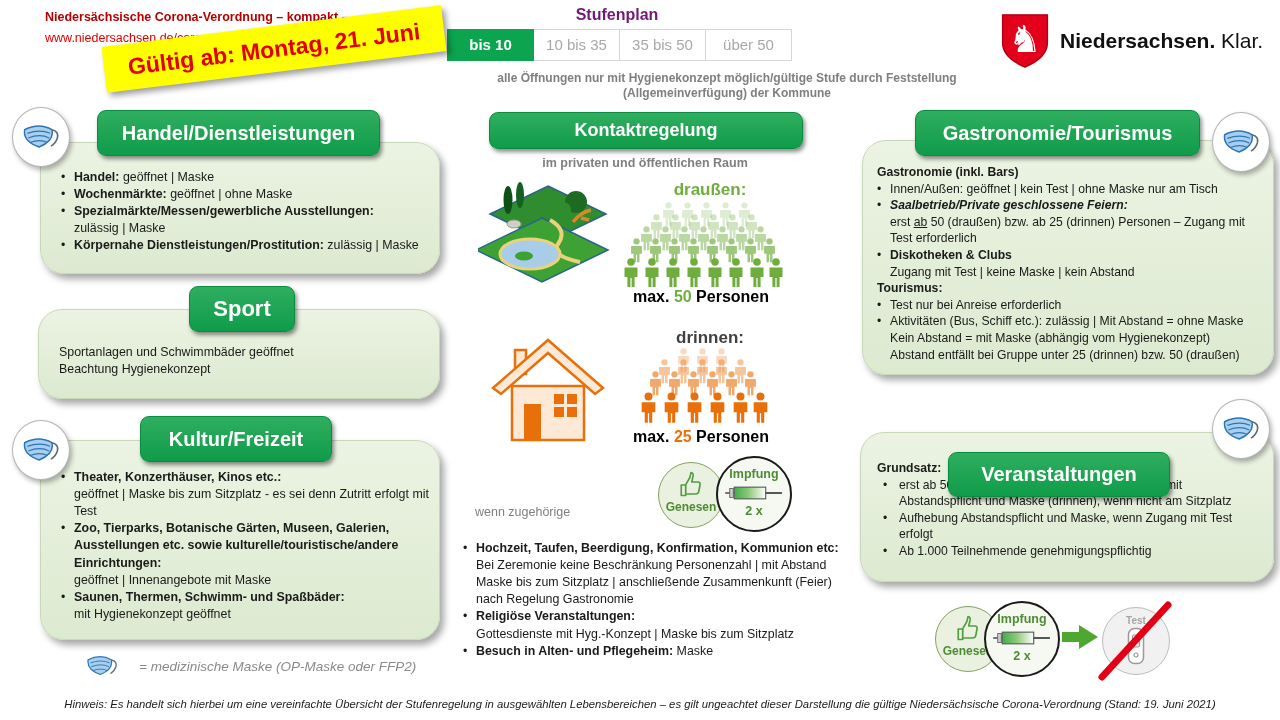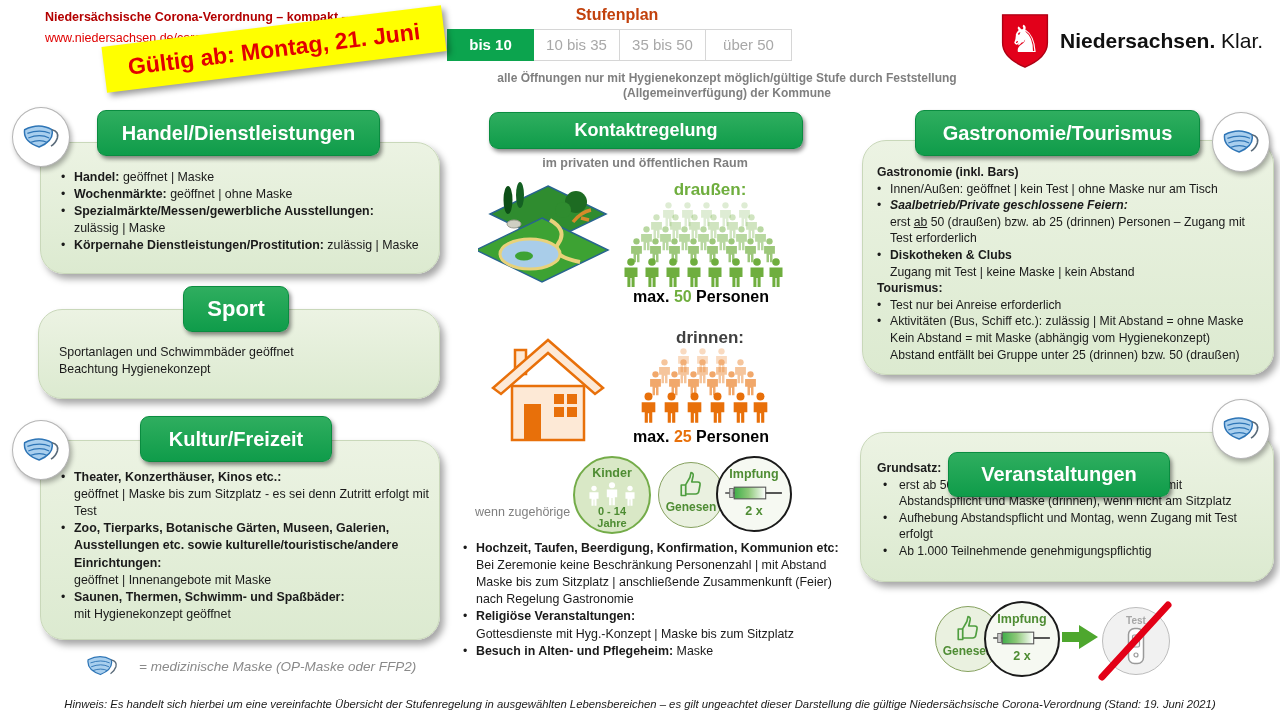--- a/index.html
+++ b/index.html
@@ -11,21 +11,21 @@
   .u{text-decoration:underline;}
   .blk{display:block;}
 
   
   .doc-title{left:45px;top:10px;font-size:12.5px;font-weight:bold;color:#b30000;}
   .doc-url{left:45px;top:31px;font-size:12.5px;color:#e00000;cursor:pointer;}
   .banner{left:103px;top:26px;width:342px;height:46px;background:#ffff00;
           transform:rotate(-7deg);box-shadow:3px 4px 6px rgba(0,0,0,.4);
           display:flex;align-items:center;justify-content:center;z-index:6;}
   .banner span{color:#e20000;font-size:23px;font-weight:bold;white-space:nowrap;}
-  .plan-title{left:447px;top:6px;width:340px;text-align:center;font-size:16px;font-weight:bold;color:#c2410c;}
+  .plan-title{left:447px;top:6px;width:340px;text-align:center;font-size:16px;font-weight:bold;color:#701a75;}
   .tabs{left:447px;top:29px;display:flex;z-index:2;}
   .tab{width:85px;height:30px;line-height:30px;text-align:center;font-size:15px;
        color:#a8a8a8;background:#fff;border:1px solid #d6d6d6;border-left:none;cursor:pointer;}
   .tab:first-child{border-left:1px solid #0f172a;}
   .tab.active{background:#0ca44e;border-color:#0ca44e;color:#fff;font-weight:bold;}
   .subtitle{left:438px;top:71px;width:578px;text-align:center;font-size:12px;
             font-weight:bold;color:#7f7f7f;line-height:1.25;}
   .logo{left:1000px;top:13px;display:flex;align-items:center;z-index:2;}
   .logo-text{font-size:21px;margin-left:10px;color:#111;}
 
@@ -129,21 +129,21 @@
           <span class="dot">•</span>
           <div class="bt"><span class="b blk">Spezialmärkte/Messen/gewerbliche Ausstellungen:</span><span>zulässig | Maske</span></div>
         </div>
       <div class="bi">
           <span class="dot">•</span>
           <div class="bt"><span class="b">Körpernahe Dienstleistungen/Prostitution:</span>  <span>zulässig | Maske</span></div>
         </div>
     </div>
   </div>
 
-  <div class="pill" style="left:183px;top:286px;width:104px;height:44px;font-size:22px;">Sport</div>
+  <div class="pill" style="left:189px;top:286px;width:104px;height:44px;font-size:22px;">Sport</div>
   <div class="panel" style="left:38px;top:309px;width:400px;height:88px;">
     <div class="bullets" style="padding:34px 14px 0 20px;">
       <div>Sportanlagen und Schwimmbäder geöffnet</div>
       <div>Beachtung Hygienekonzept</div>
     </div>
   </div>
 
   <div class="mask-badge" style="left:12px;top:420px;">
     <svg width="40" height="30">
         <use href="#maskicon" width="40" height="30"></use>
@@ -281,32 +281,20 @@
         <use href="#psn" x="56" y="44" width="21" height="32"></use>
         <use href="#psn" x="79" y="44" width="21" height="32"></use>
         <use href="#psn" x="102" y="44" width="21" height="32"></use>
         <use href="#psn" x="122" y="44" width="21" height="32"></use>
       </g>
   </svg>
   <div class="abs max-line" style="left:602px;top:428px;width:198px;"><span>max. </span><span class="num-o">25</span><span> Personen</span></div>
 
   <div class="abs cap-gray" style="left:475px;top:505px;font-size:12.5px;font-weight:normal;color:#7f7f7f;">wenn zugehörige</div>
 
-  <div class="circle kinder">
-    <svg style="position:absolute;left:12px;top:22px;" width="50" height="32" viewBox="0 0 50 32" fill="#ffffff">
-      <use href="#psn" x="0" y="4" width="14" height="24"></use>
-        <use href="#psn" x="17" y="0" width="16" height="28"></use>
-        <use href="#psn" x="36" y="4" width="14" height="24"></use>
-    </svg>
-    <div style="position:relative;font-size:12.5px;line-height:1.1;padding-top:9px;color:#4e8c33;font-weight:bold;">
-      <div>Kinder</div>
-      <div style="margin-top:24px;font-size:11px;">0 - 14</div>
-      <div style="font-size:11px;">Jahre</div>
-    </div>
-  </div>
 
   <div class="circle genesen-c" style="left:658px;top:462px;width:64px;height:64px;z-index:2;">
     <svg style="margin:7px auto 0;" width="32" height="30" viewBox="0 0 40 40">
       <g fill="#eaf1e0" stroke="#4f9e3f" stroke-width="2.2" stroke-linejoin="round">
         <path d="M7 20 h6 v14 H7 z"></path>
         <path d="M13 32 h13 q4 0 4.5 -4 l1.5 -8 q0.8 -4 -3 -4 h-8 l1.8 -8 q0.8 -4 -2.8 -4.5 l-1.5 6.5 -5.5 9.5 z"></path>
       </g>
     </svg>
     <div class="badge-label" style="font-size:12px;">Genesen</div>
   </div>
@@ -382,21 +370,21 @@
   <div class="pill" style="left:948px;top:412px;width:220px;height:43px;font-size:20px;margin-top:40px;">Veranstaltungen</div>
   <div class="panel" style="left:860px;top:432px;width:412px;height:148px;">
     <div class="bullets" style="padding:27px 10px 0 16px;font-size:12.2px;line-height:1.36;">
       <div class="b">Grundsatz:</div>
       <div class="bi">
           <span class="dot" style="width:22px;padding-left:6px;box-sizing:border-box;">•</span>
           <div class="bt">erst ab 50 (draußen) bzw. 25 Personen (drinnen) mit Abstandspflicht und Maske (drinnen), wenn nicht am Sitzplatz</div>
         </div>
       <div class="bi">
           <span class="dot" style="width:22px;padding-left:6px;box-sizing:border-box;">•</span>
-          <div class="bt">Aufhebung Abstandspflicht und Montag, wenn Zugang mit Test erfolgt</div>
+          <div class="bt">Aufhebung Abstandspflicht und Maske, wenn Zugang mit Test erfolgt</div>
         </div>
       <div class="bi">
           <span class="dot" style="width:22px;padding-left:6px;box-sizing:border-box;">•</span>
           <div class="bt">Ab 1.000 Teilnehmende genehmigungspflichtig</div>
         </div>
     </div>
   </div>
 
   <div class="circle genesen-c" style="left:935px;top:606px;width:64px;height:64px;z-index:1;">
     <svg style="margin:7px auto 0;" width="32" height="30" viewBox="0 0 40 40">

